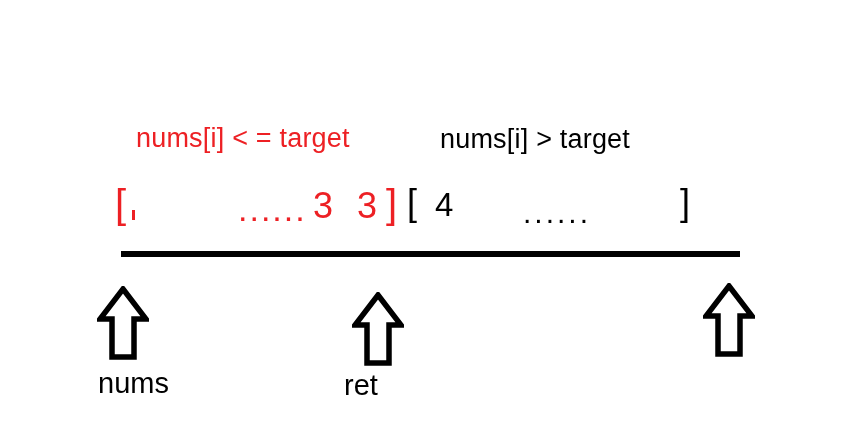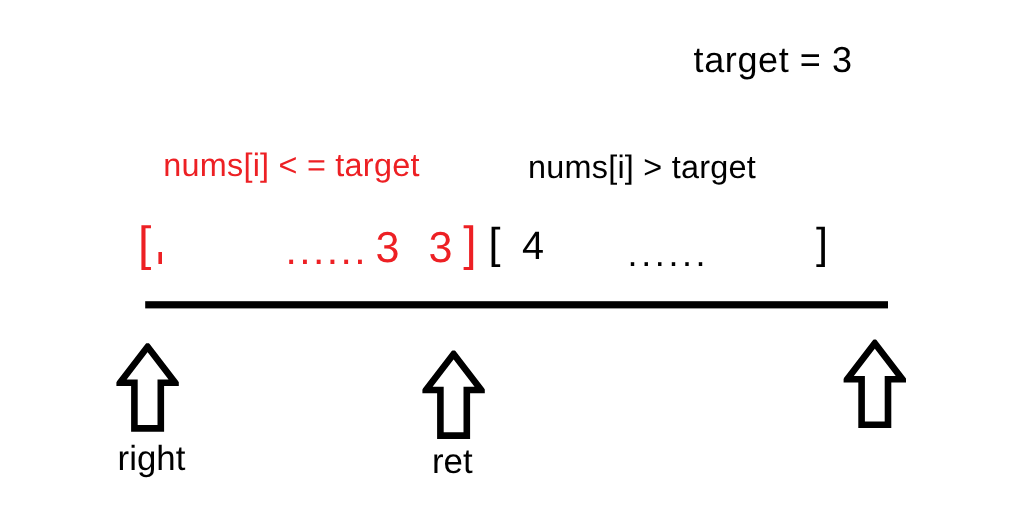--- a/index.html
+++ b/index.html
@@ -118,29 +118,28 @@
   
   .arrow { width: 52px; height: 76px; }
   .arrow svg { display: block; width: 100%; height: 100%; }
   #arrow-left   { left: 97px;  top: 286px; }
   #arrow-ret    { left: 352px; top: 292px; }
   #arrow-right  { left: 703px; top: 283px; }
 
   
   .ptr-label { font-size: 29px; color: #000; }
   #label-left  { left: 98px;  top: 367px; }
-  #label-ret   { left: 360px; top: 369px; text-align: center; }
+  #label-ret   { left: 344px; top: 369px; text-align: center; }
   #label-right { left: 697px; top: 362px; }
 </style>
 </head>
 <body>
 
 <div id="canvas">
 
-  <div class="abs" id="target-label">target = 3</div>
 
   <div class="abs" id="cond-right">nums[i] &gt;  target</div>
 
   <div class="abs" id="cond-left">nums[i] &lt; = target</div>
 
   <div class="abs arr-red" id="bracket-open-red">[</div>
 
   <div class="abs" id="tick-artifact-red"></div>
 
   <div class="abs arr-red" id="dots-red">......</div>
@@ -172,18 +171,18 @@
       <polygon points="26,3 49,33 37,33 37,71 15,71 15,33 3,33" fill="#ffffff" stroke="#000000" stroke-width="5.5" stroke-linejoin="miter"></polygon>
     </svg>
   </div>
 
   <div class="abs arrow" id="arrow-right">
     <svg viewBox="0 0 52 76" xmlns="http://www.w3.org/2000/svg">
       <polygon points="26,3 49,33 37,33 37,71 15,71 15,33 3,33" fill="#ffffff" stroke="#000000" stroke-width="5.5" stroke-linejoin="miter"></polygon>
     </svg>
   </div>
 
-  <div class="abs ptr-label" id="label-left">right</div>
+  <div class="abs ptr-label" id="label-left">nums</div>
 
   <div class="abs ptr-label" id="label-ret">ret</div>
 
 
 </div>
 
 </body></html>

